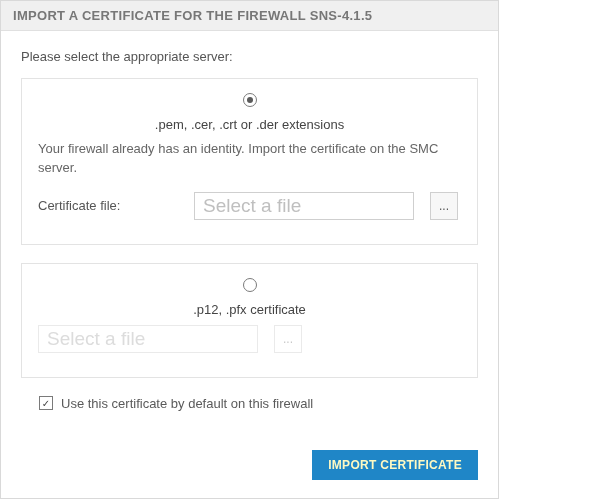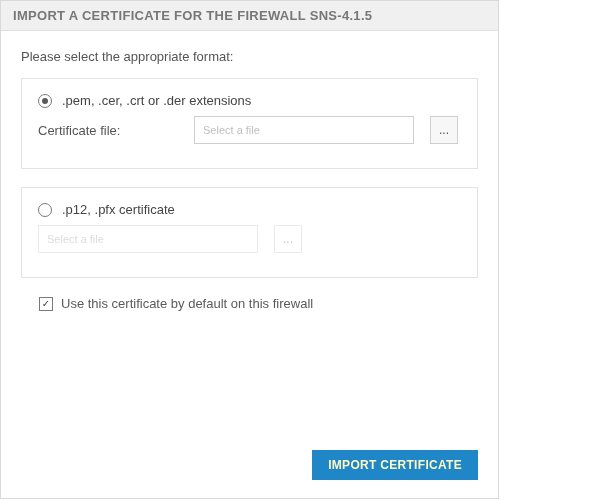--- a/index.html
+++ b/index.html
@@ -41,20 +41,21 @@
     border: 1px solid #e3e3e3;
     padding: 14px 16px 16px 16px;
     margin-bottom: 18px;
     background: #fff;
   }
   .radio-row {
     display: flex;
     align-items: center;
     gap: 10px;
     margin-bottom: 8px;
+    flex-direction: column;
   }
   .radio {
     width: 14px; height: 14px;
     border: 1px solid #7a7a7a;
     border-radius: 50%;
     display: inline-flex;
     align-items: center;
     justify-content: center;
     background: #fff;
   }
@@ -79,21 +80,21 @@
   .field-label {
     width: 140px;
     color: #555;
   }
   .text-input {
     width: 220px;
     height: 28px;
     border: 1px solid #cfcfcf;
     background: #fff;
     padding: 0 8px;
-    font-size: 11px;
+    font-size: 19px;
     color: #333;
   }
   .text-input::placeholder { color: #bfbfbf; }
   .browse-btn, .eye-btn {
     width: 28px; height: 28px;
     border: 1px solid #cfcfcf;
     background: #f7f7f7;
     display: inline-flex;
     align-items: center;
     justify-content: center;
@@ -155,27 +156,28 @@
 </style>
 </head>
 <body>
 
 <div class="dialog">
 
   <div class="titlebar">IMPORT A CERTIFICATE FOR THE FIREWALL SNS-4.1.5</div>
 
   <div class="body">
 
-    <div class="prompt">Please select the appropriate format:</div>
+    <div class="prompt">Please select the appropriate server:</div>
 
     <div class="group">
       <div class="radio-row">
         <span class="radio checked"></span>
         <span class="radio-label">.pem, .cer, .crt or .der extensions</span>
       </div>
+      <div class="desc">Your firewall already has an identity. Import the certificate on the SMC server.</div>
       <div class="field-row">
         <span class="field-label">Certificate file:</span>
         <input class="text-input" type="text" placeholder="Select a file" style="">
         <span class="browse-btn">...</span>
       </div>
     </div>
 
     <div class="group">
       <div class="radio-row">
         <span class="radio"></span>

